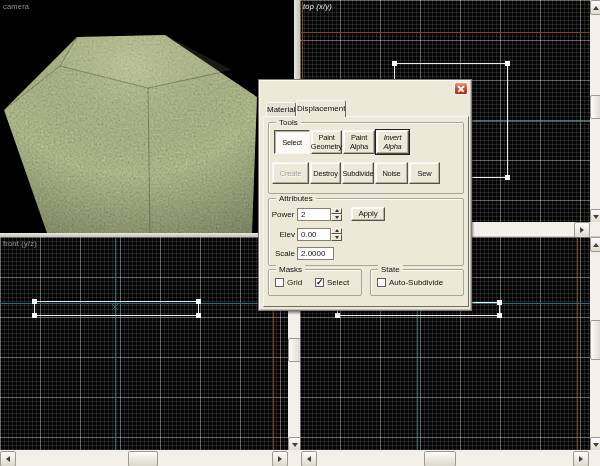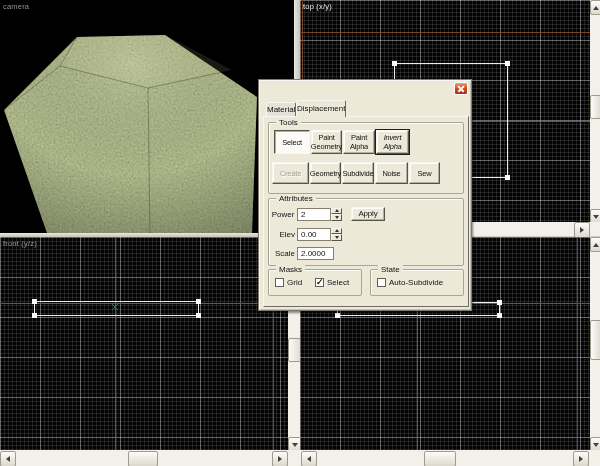--- a/index.html
+++ b/index.html
@@ -9,21 +9,21 @@
 
   
   .vp{position:absolute;overflow:hidden;}
   .grid{background-color:var(--grid-bg);
     background-image:
       repeating-linear-gradient(to right, rgba(255,255,255,.30) 0 1px, transparent 1px 40px),
       repeating-linear-gradient(to bottom, rgba(255,255,255,.30) 0 1px, transparent 1px 40px),
       repeating-linear-gradient(to right, rgba(255,255,255,.11) 0 1px, transparent 1px 4px),
       repeating-linear-gradient(to bottom, rgba(255,255,255,.11) 0 1px, transparent 1px 4px);}
   .vp-label{position:absolute;top:2px;left:3px;font-size:7.5px;letter-spacing:.2px;z-index:5;}
-  .lbl-dim{color:#949494;} .lbl-bright{color:#f0f0f0;}
+  .lbl-dim{color:#949494;} .lbl-bright{color:#f0f0f0;font-style:italic;}
   .hline{position:absolute;left:0;right:0;height:1px;}
   .vline{position:absolute;top:0;bottom:0;width:1px;}
   .teal{background:var(--axis-teal);} .orange{background:var(--axis-orange);}
   .selbox{position:absolute;border:1px solid var(--selection);background:transparent;}
   .handle{position:absolute;width:5px;height:5px;background:#fbfbfb;}
   .h-tl{left:-3px;top:-3px;} .h-tr{right:-3px;top:-3px;}
   .h-bl{left:-3px;bottom:-3px;} .h-br{right:-3px;bottom:-3px;}
   .sel-x{position:absolute;width:6px;height:6px;background:
      linear-gradient(45deg, transparent 42%, var(--axis-teal) 42% 58%, transparent 58%),
      linear-gradient(-45deg, transparent 42%, var(--axis-teal) 42% 58%, transparent 58%);}
@@ -252,21 +252,21 @@
     <div class="tabpanel"></div>
 
     <div class="group" style="left:9px;top:42px;width:196px;height:72px;">
       <span class="legend">Tools</span>
       <div class="btn pressed" style="left:5px;top:7px;width:36px;height:24px;">Select</div>
       <div class="btn" style="left:42px;top:7px;width:31px;height:24px;">Paint Geometry</div>
       <div class="btn" style="left:74px;top:7px;width:32px;height:24px;">Paint Alpha</div>
       <div class="btn focused" style="left:107px;top:7px;width:33px;height:24px;">Invert Alpha</div>
 
       <div class="btn disabled" style="left:3px;top:39px;width:37px;height:22px;">Create</div>
-      <div class="btn" style="left:41px;top:39px;width:31px;height:22px;">Geometry</div>
+      <div class="btn" style="left:41px;top:39px;width:31px;height:22px;">Destroy</div>
       <div class="btn" style="left:73px;top:39px;width:32px;height:22px;">Subdivide</div>
       <div class="btn" style="left:106px;top:39px;width:33px;height:22px;">Noise</div>
       <div class="btn" style="left:140px;top:39px;width:31px;height:22px;">Sew</div>
     </div>
 
     <div class="group" style="left:9px;top:118px;width:196px;height:68px;text-decoration:underline;">
       <span class="legend">Attributes</span>
       <span class="sm-label" style="left:2px;top:11px;width:24px;text-align:center;">Power</span>
       <div class="field" style="left:28px;top:9px;width:34px;height:13px;">2</div>
       <div class="spin" style="left:62px;top:9px;height:13px;">

